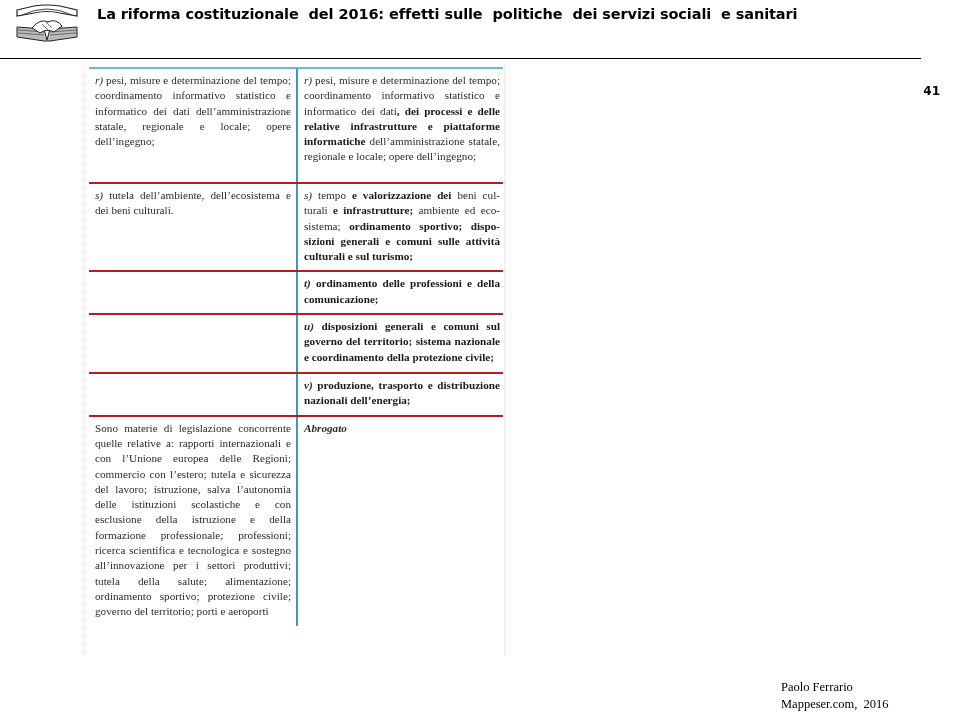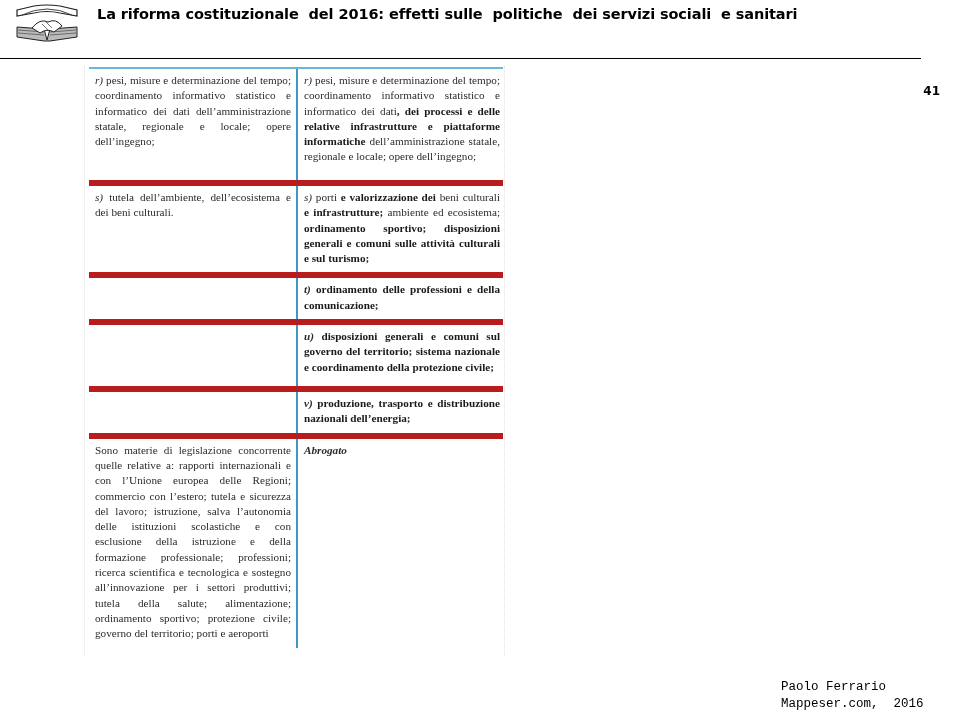--- a/index.html
+++ b/index.html
@@ -38,40 +38,40 @@
       background: #6fb6d6;
     }
     table.cmp {
       position: absolute; left: 0; top: 2px; width: 414px;
       border-collapse: collapse; table-layout: fixed;
     }
     table.cmp td {
       vertical-align: top;
       padding: 4px 5px 6px 6px;
       text-align: justify;
-      border-bottom: 6px solid #b91c1c;
+      border-bottom: 2px solid #b91c1c;
       hyphens: manual;
     }
     table.cmp td.left { width: 196px; border-right: 2px solid #3d97c7; }
     table.cmp td.right { width: 196px; }
     table.cmp tr:last-child td { border-bottom: none; }
     .b { font-weight: bold; color: #1a1a1a; }
     .i { font-style: italic; }
     .bi { font-weight: bold; font-style: italic; }
     .scan-edge-left {
       position: absolute; left: 84px; top: 66px; width: 1px; height: 590px;
       border-left: 1px dotted #d8e6ee;
     }
     .scan-edge-right {
       position: absolute; left: 504px; top: 66px; width: 1px; height: 590px;
       border-left: 1px dotted #d8e6ee;
     }
     .footer {
       position: absolute; left: 781px; top: 679px;
-      font-family: Liberation Mono, monospace;
+      font-family: Liberation Serif, serif;
       font-size: 12.5px; line-height: 17px; color: #000;
     }
   </style>
 </head>
 <body>
 
 <div class="logo">
   <svg width="66" height="40" viewBox="0 0 66 40">
     <path d="M3 6 L20 2 Q33 0 46 2 L63 6 L63 12 L46 9 Q33 6 20 9 L3 12 Z" fill="#fff" stroke="#222" stroke-width="1.2"></path>
     <path d="M8 11 Q33 -1 58 11" fill="none" stroke="#444" stroke-width="1"></path>
@@ -92,27 +92,27 @@
 <div class="scan">
   <div class="scan-top"></div>
   <table class="cmp">
     <tbody id="cmp-body">
         <tr style="height: 114px;">
           <td class="left"><span class="i">r)</span><span> pesi, misure e determinazione del tempo; coordinamento informativo sta­tistico e informatico dei dati dell’am­ministrazione statale, regionale e locale; opere dell’ingegno;</span></td>
           <td class="right"><span class="i">r)</span><span> pesi, misure e determinazione del tempo; coordinamento informativo sta­tistico e informatico dei dati</span><span class="b">, dei pro­cessi e delle relative infrastrutture e piattaforme informatiche</span><span> dell’ammi­nistrazione statale, regionale e locale; opere dell’ingegno;</span></td>
         </tr>
         <tr style="height: 76px;">
           <td class="left"><span class="i">s)</span><span> tutela dell’ambiente, dell’ecosistema e dei beni culturali.</span></td>
-          <td class="right"><span class="i">s)</span><span> porti </span><span class="b">e valorizzazione dei</span><span> beni cul­turali </span><span class="b">e infrastrutture;</span><span> ambiente ed eco­sistema; </span><span class="b">ordinamento sportivo; dispo­sizioni generali e comuni sulle attività culturali e sul turismo;</span></td>
+          <td class="right"><span class="i">s)</span><span> tempo </span><span class="b">e valorizzazione dei</span><span> beni cul­turali </span><span class="b">e infrastrutture;</span><span> ambiente ed eco­sistema; </span><span class="b">ordinamento sportivo; dispo­sizioni generali e comuni sulle attività culturali e sul turismo;</span></td>
         </tr>
         <tr style="height: 35px; margin-top: 32px;">
           <td class="left"></td>
           <td class="right"><span class="bi">t)</span><span class="b"> ordinamento delle professioni e del­la comunicazione;</span></td>
         </tr>
-        <tr style="height: 67px;">
+        <tr style="height: 59px;">
           <td class="left"></td>
           <td class="right"><span class="bi">u)</span><span class="b"> disposizioni generali e comuni sul governo del territorio; sistema nazio­nale e coordinamento della protezione civile;</span></td>
         </tr>
         <tr style="height: 35px;">
           <td class="left"></td>
           <td class="right"><span class="bi">v)</span><span class="b"> produzione, trasporto e distribuzio­ne nazionali dell’energia;</span></td>
         </tr>
         <tr>
           <td class="left"><span>Sono materie di legislazione concor­rente quelle relative a: rapporti inter­nazionali e con l’Unione europea delle Regioni; commercio con l’estero; tutela e sicurezza del lavoro; istruzione, salva l’autonomia delle istituzioni scolastiche e con esclusione della istruzione e della formazione professionale; professioni; ricerca scientifica e tecnologica e soste­gno all’innovazione per i settori produt­tivi; tutela della salute; alimentazione; ordinamento sportivo; protezione civile; governo del territorio; porti e aeroporti</span></td>
           <td class="right"><span class="bi">Abrogato</span></td>

